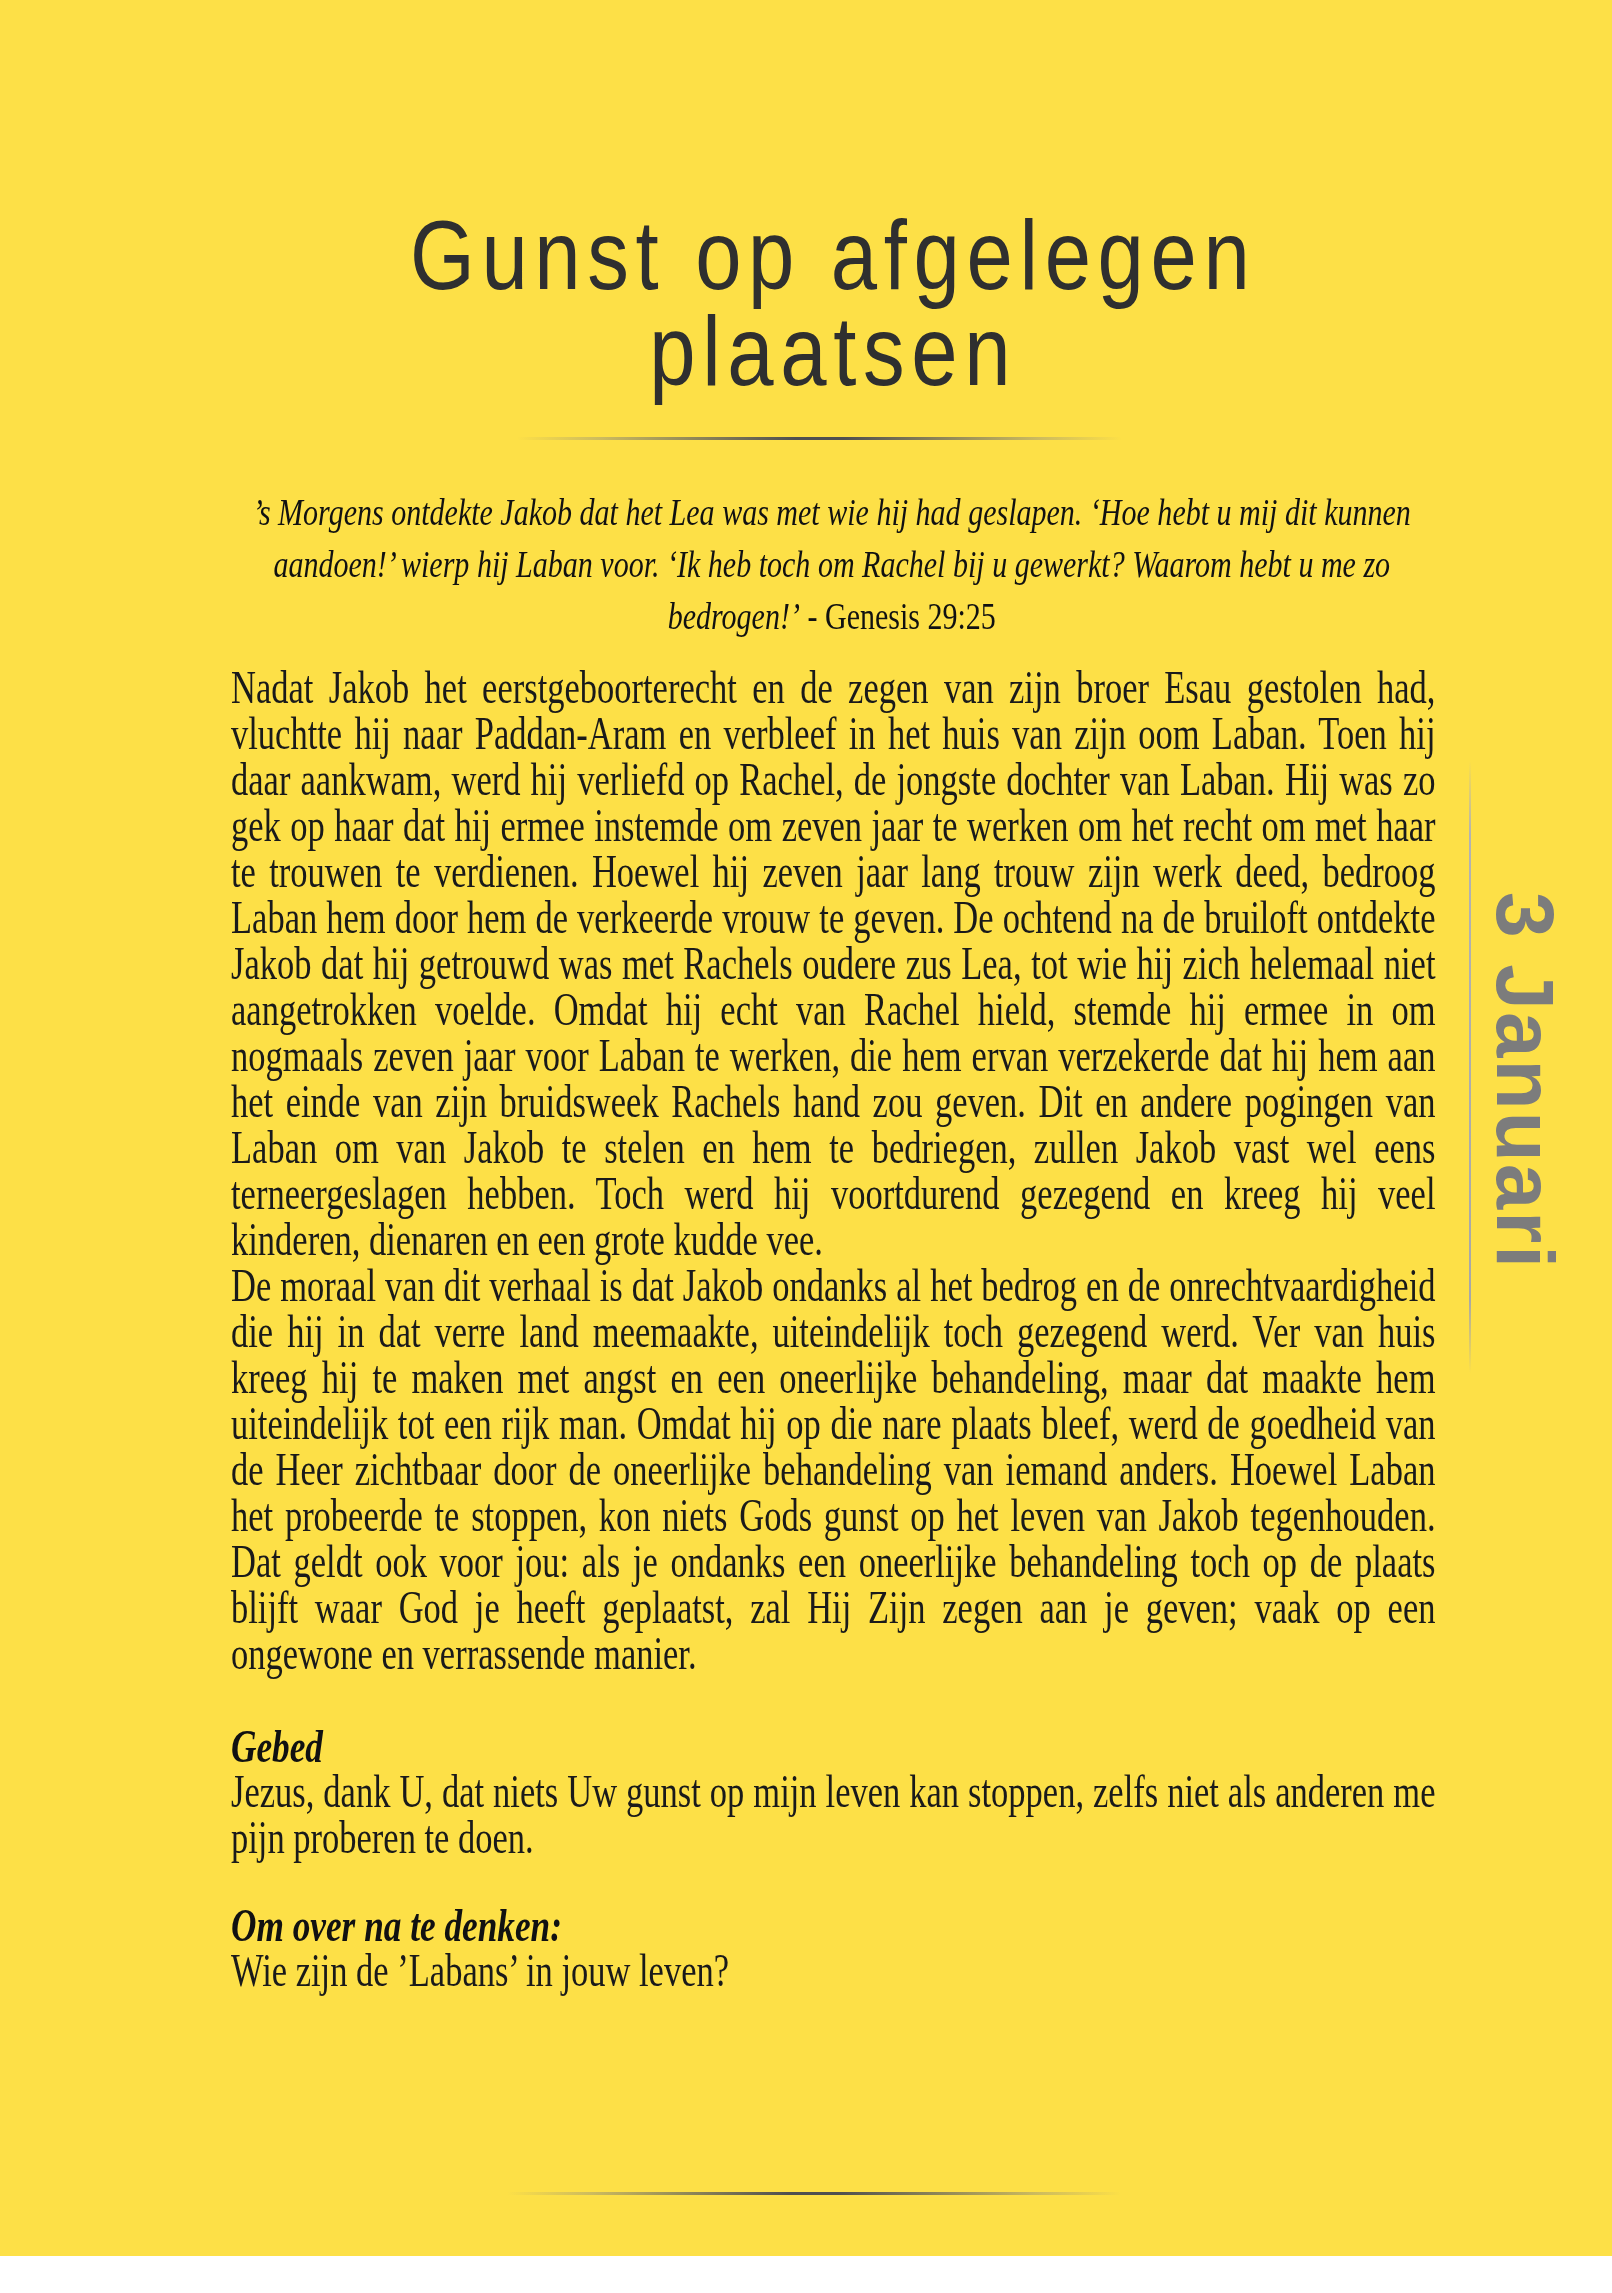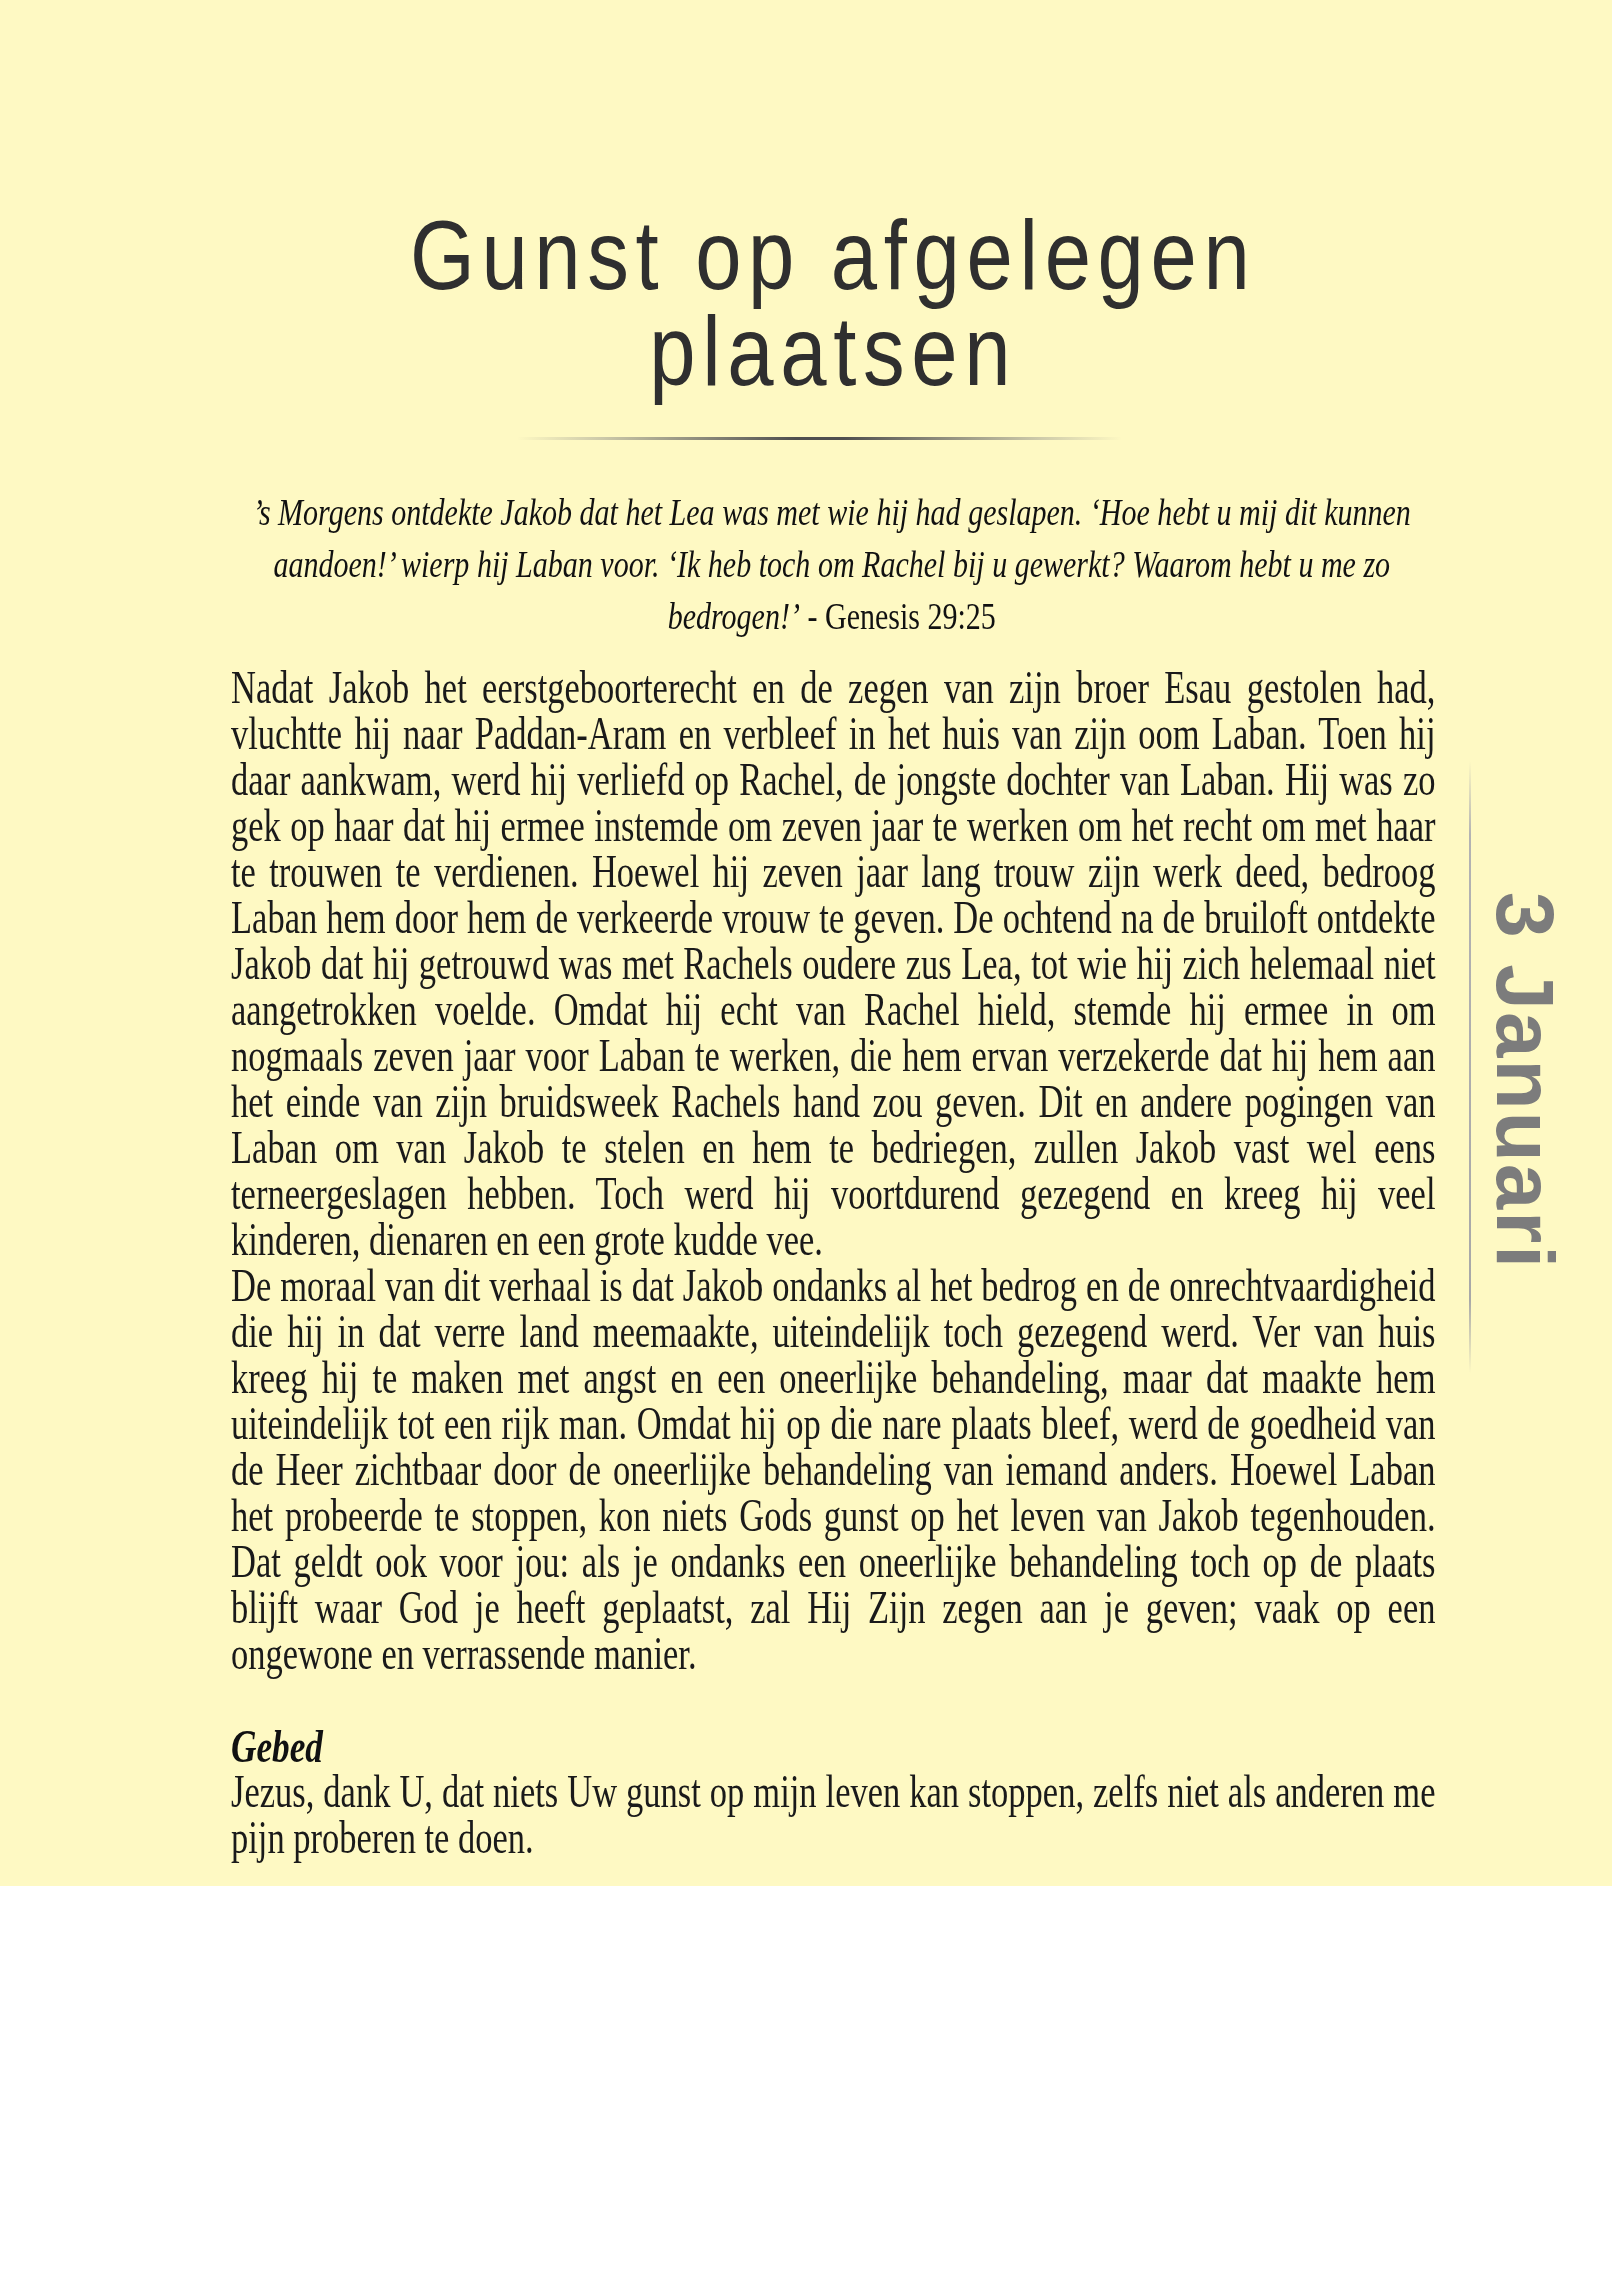--- a/index.html
+++ b/index.html
@@ -3,22 +3,22 @@
 <meta charset="utf-8">
 <style>
   html, body {
     margin: 0;
     padding: 0;
     background: #ffffff;
   }
   .page {
     position: relative;
     width: 1612px;
-    height: 1886px;
-    background: #fef9c3;
+    height: 2256px;
+    background: #fde047;
     overflow: hidden;
     font-family: "Liberation Serif", "DejaVu Serif", serif;
     color: #1a1a1a;
   }
 
   
   .title-block {
     position: absolute;
     top: 207px;
     left: 231px;

